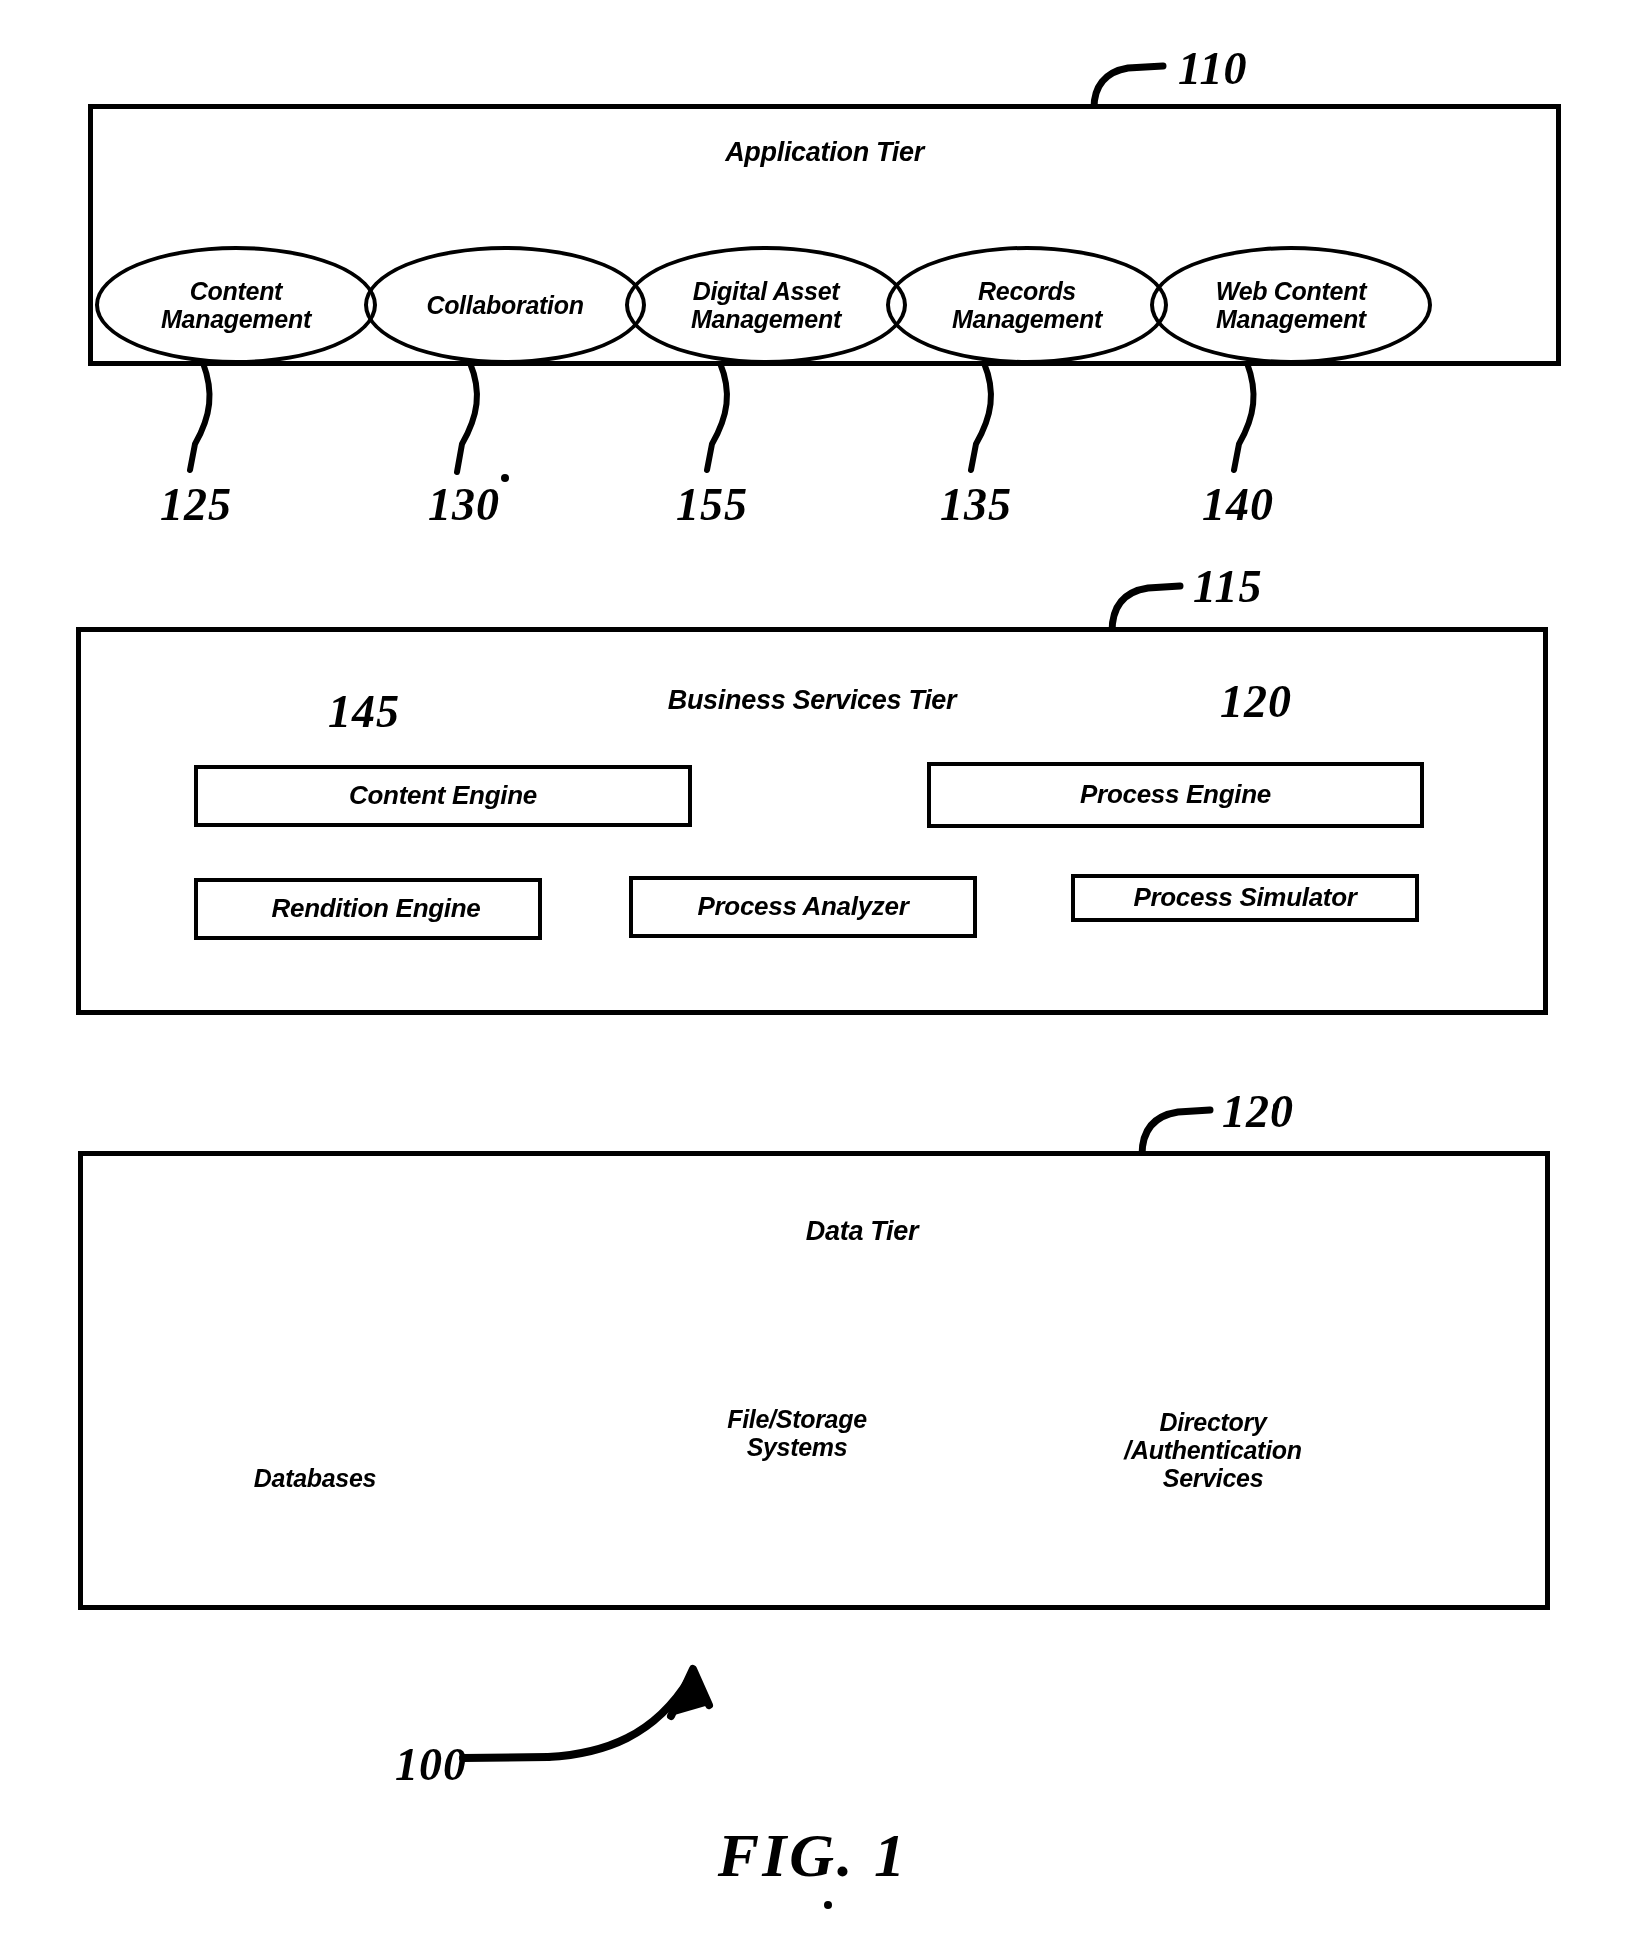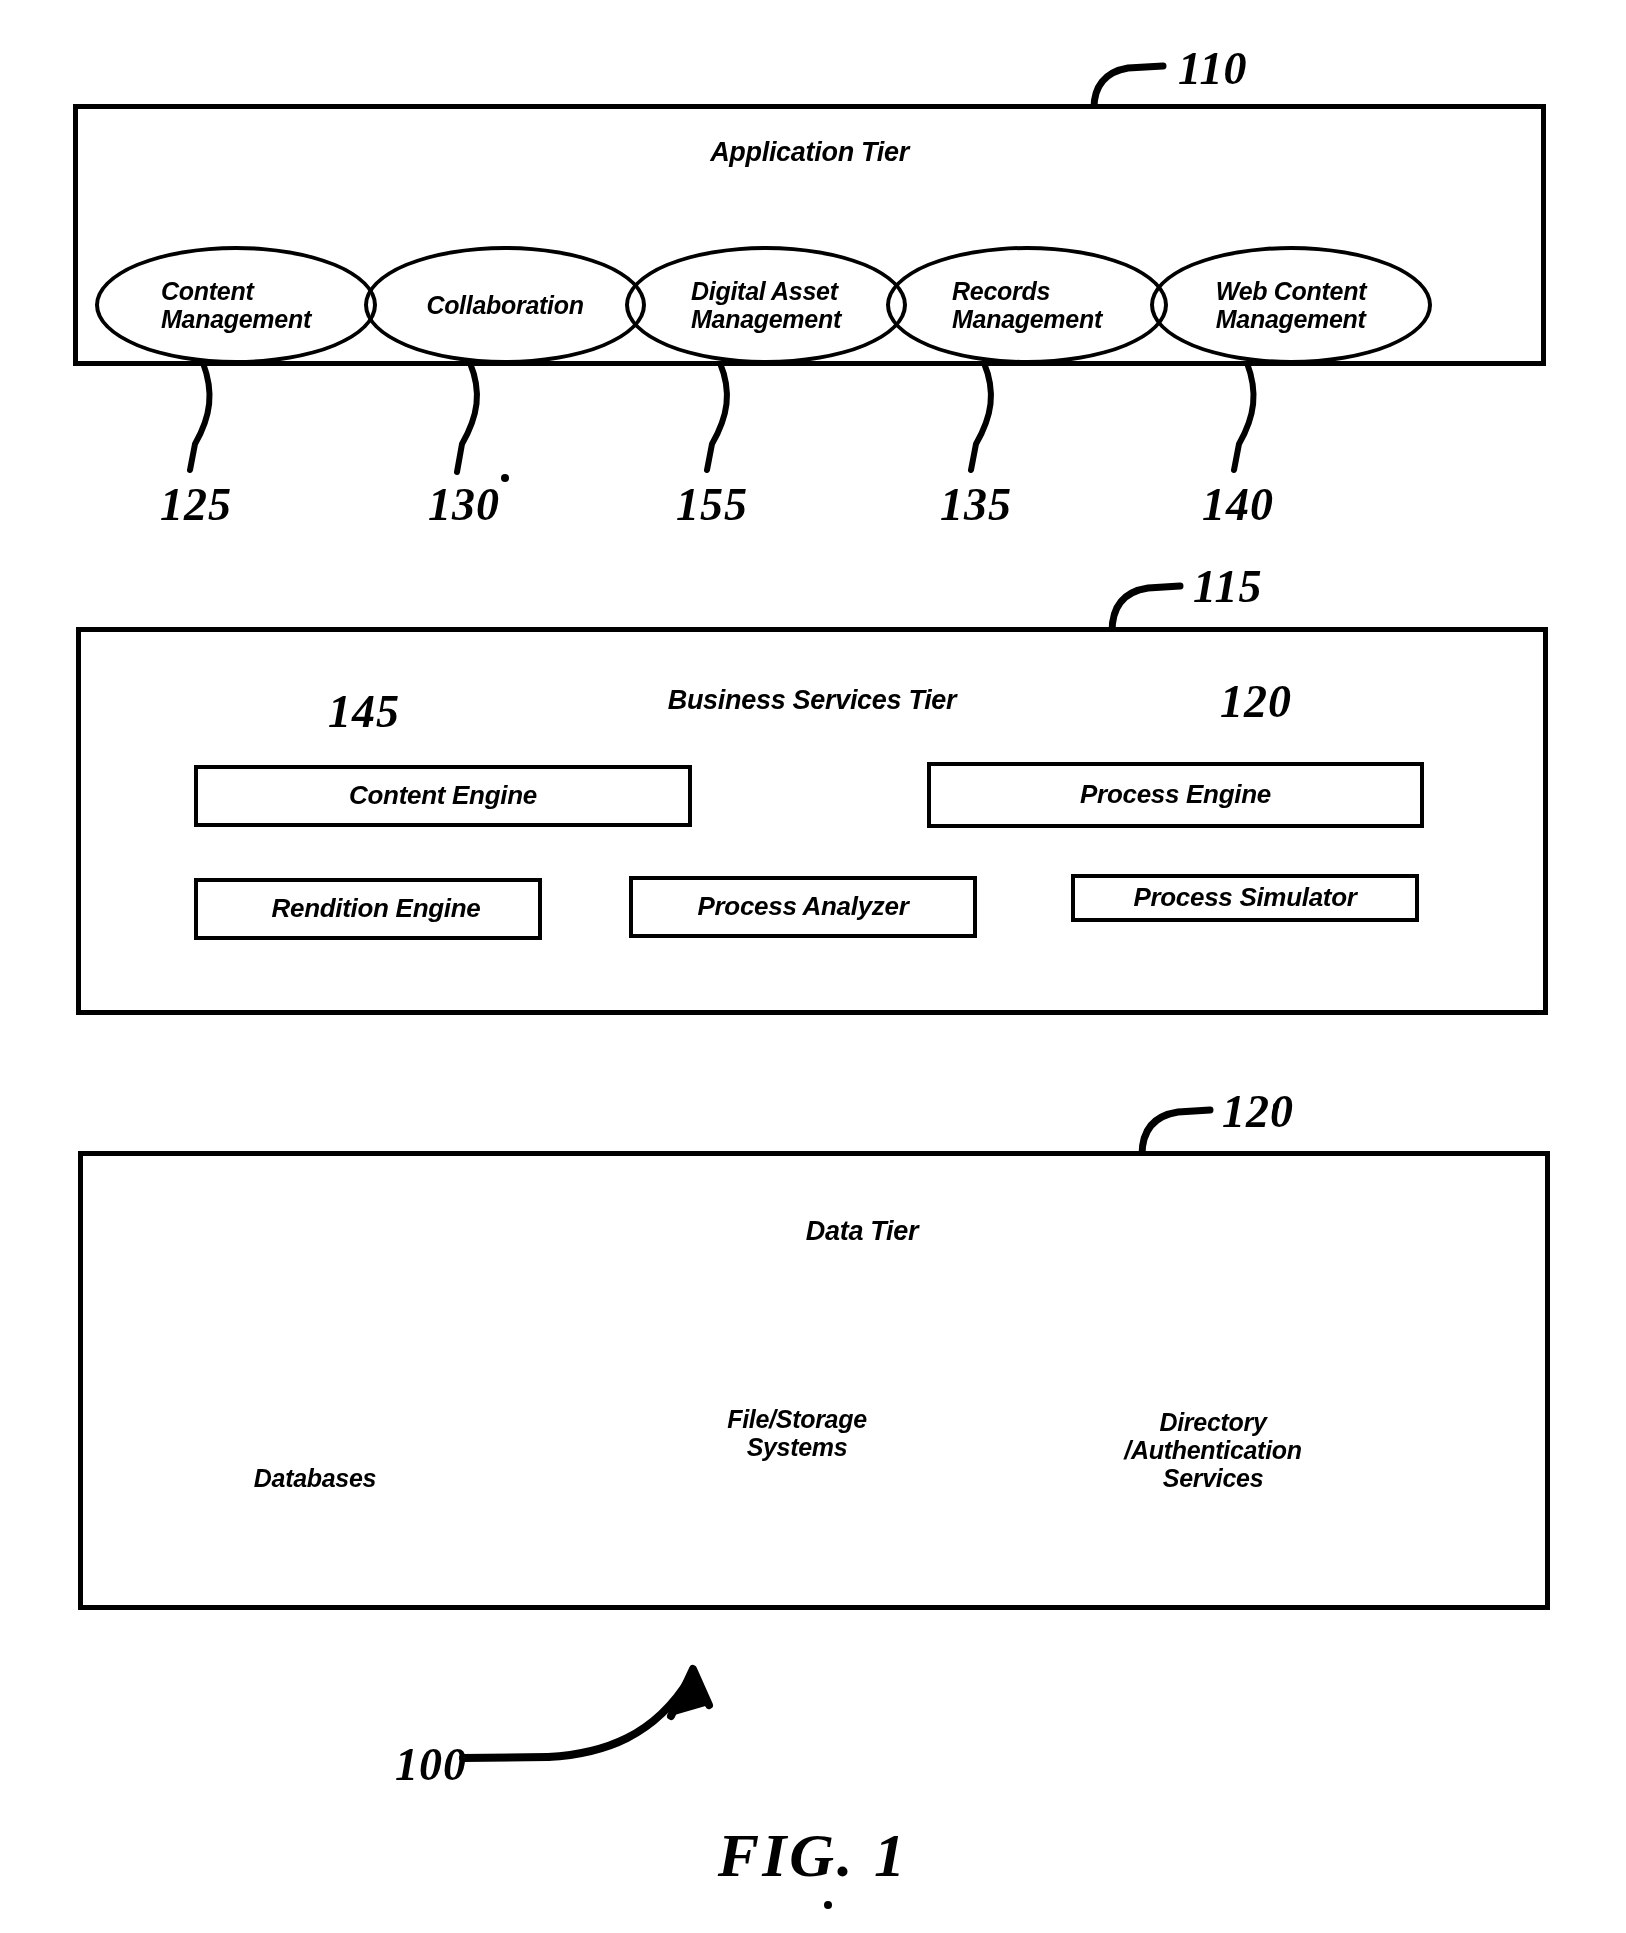--- a/index.html
+++ b/index.html
@@ -16,21 +16,21 @@
     height: 1933px;
     background: #ffffff;
     overflow: hidden;
   }
   
   .figtext {
     font-family: "Liberation Sans", sans-serif;
     font-style: italic;
     font-weight: bold;
     color: #000000;
-    text-align: left;
+    text-align: center;
     line-height: 1.12;
     letter-spacing: -0.3px;
     white-space: pre-line;
   }
   .handnum {
     font-family: "Liberation Serif", serif;
     font-style: italic;
     font-weight: bold;
     color: #000;
     letter-spacing: 1px;
@@ -185,21 +185,21 @@
       <circle cx="1542" cy="352" r="3"></circle>
       <circle cx="1276" cy="1106" r="3"></circle>
       <circle cx="318" cy="1212" r="3.5"></circle>
       <circle cx="810" cy="1232" r="3"></circle>
       <circle cx="1019" cy="1271" r="3.5"></circle>
       <circle cx="700" cy="1480" r="3.5"></circle>
       <circle cx="828" cy="1905" r="4"></circle>
     </g>
   </svg>
 
-  <div class="tier-box" style="left:73px; top:104px; width:1473px; height:262px;">
+  <div class="tier-box" style="left:88px; top:104px; width:1473px; height:262px;">
     <div class="tier-title figtext" style="top:28px;">Application Tier</div>
   </div>
 
   <div class="ellipse" style="left:95px; top:246px; width:282px; height:118px;">
     <span class="lab figtext">Content
 Management</span>
   </div>
 
   <div class="ellipse" style="left:364px; top:246px; width:282px; height:118px;">
     <span class="lab figtext">Collaboration</span>

